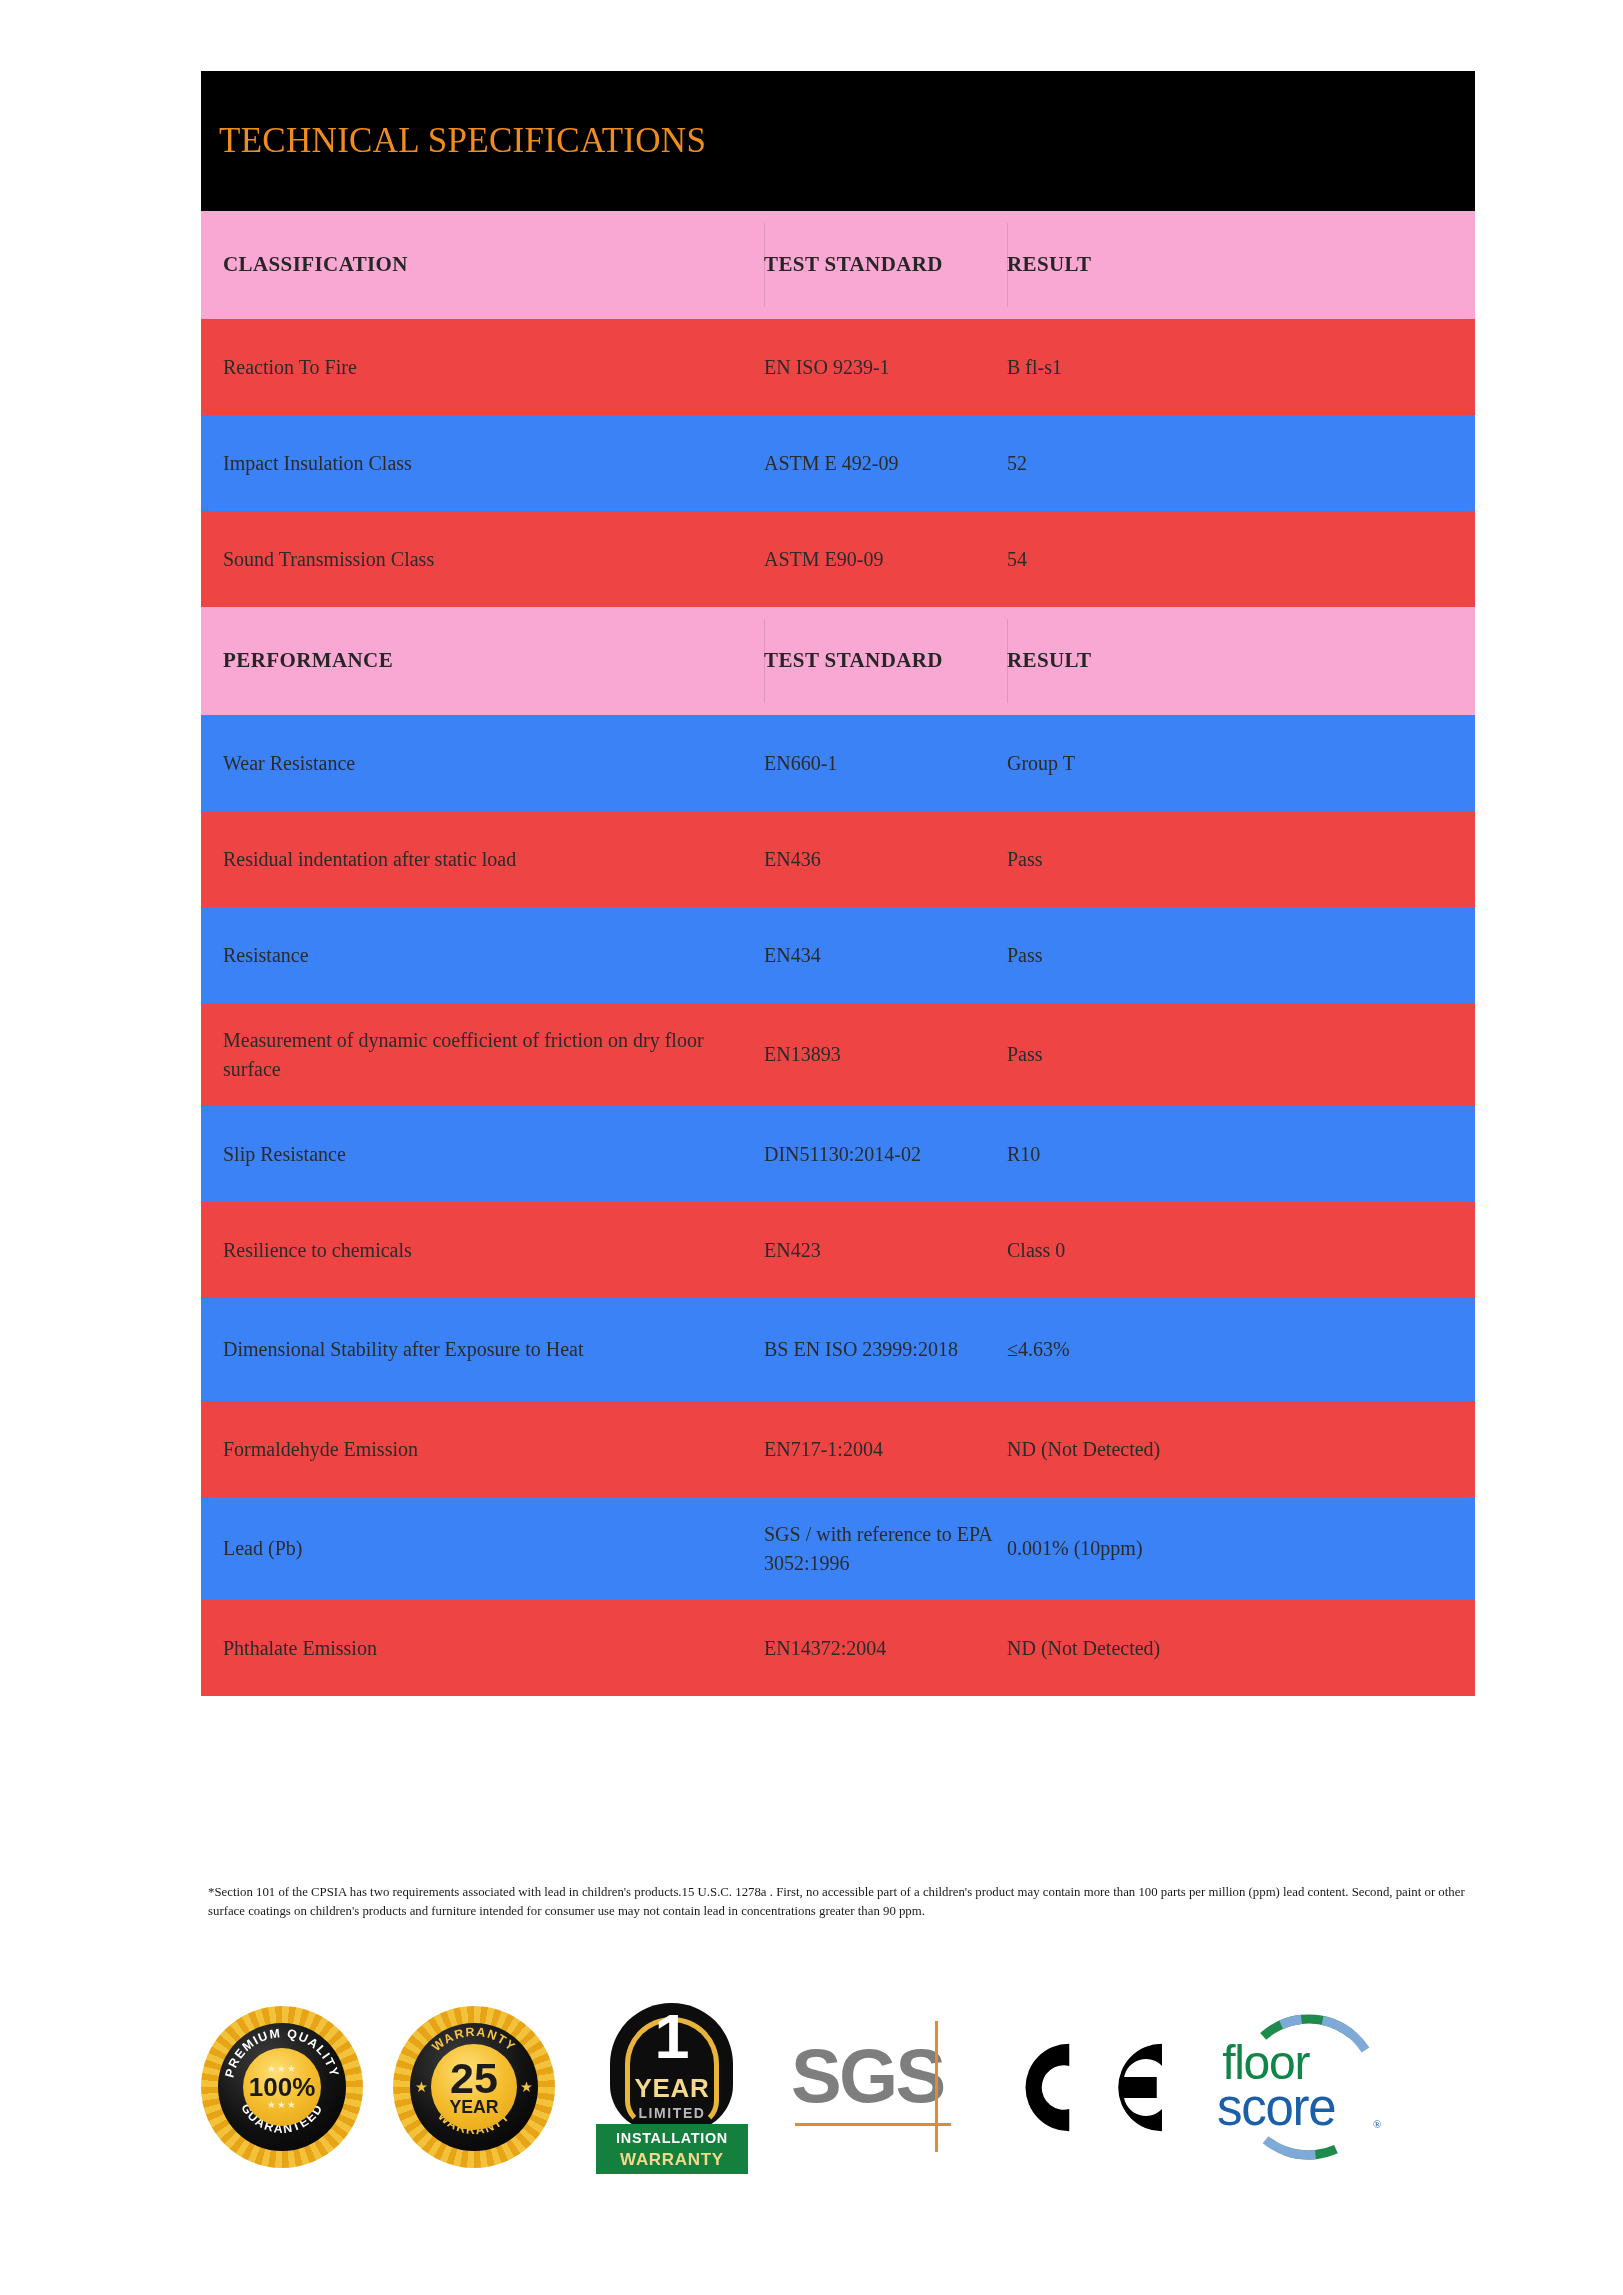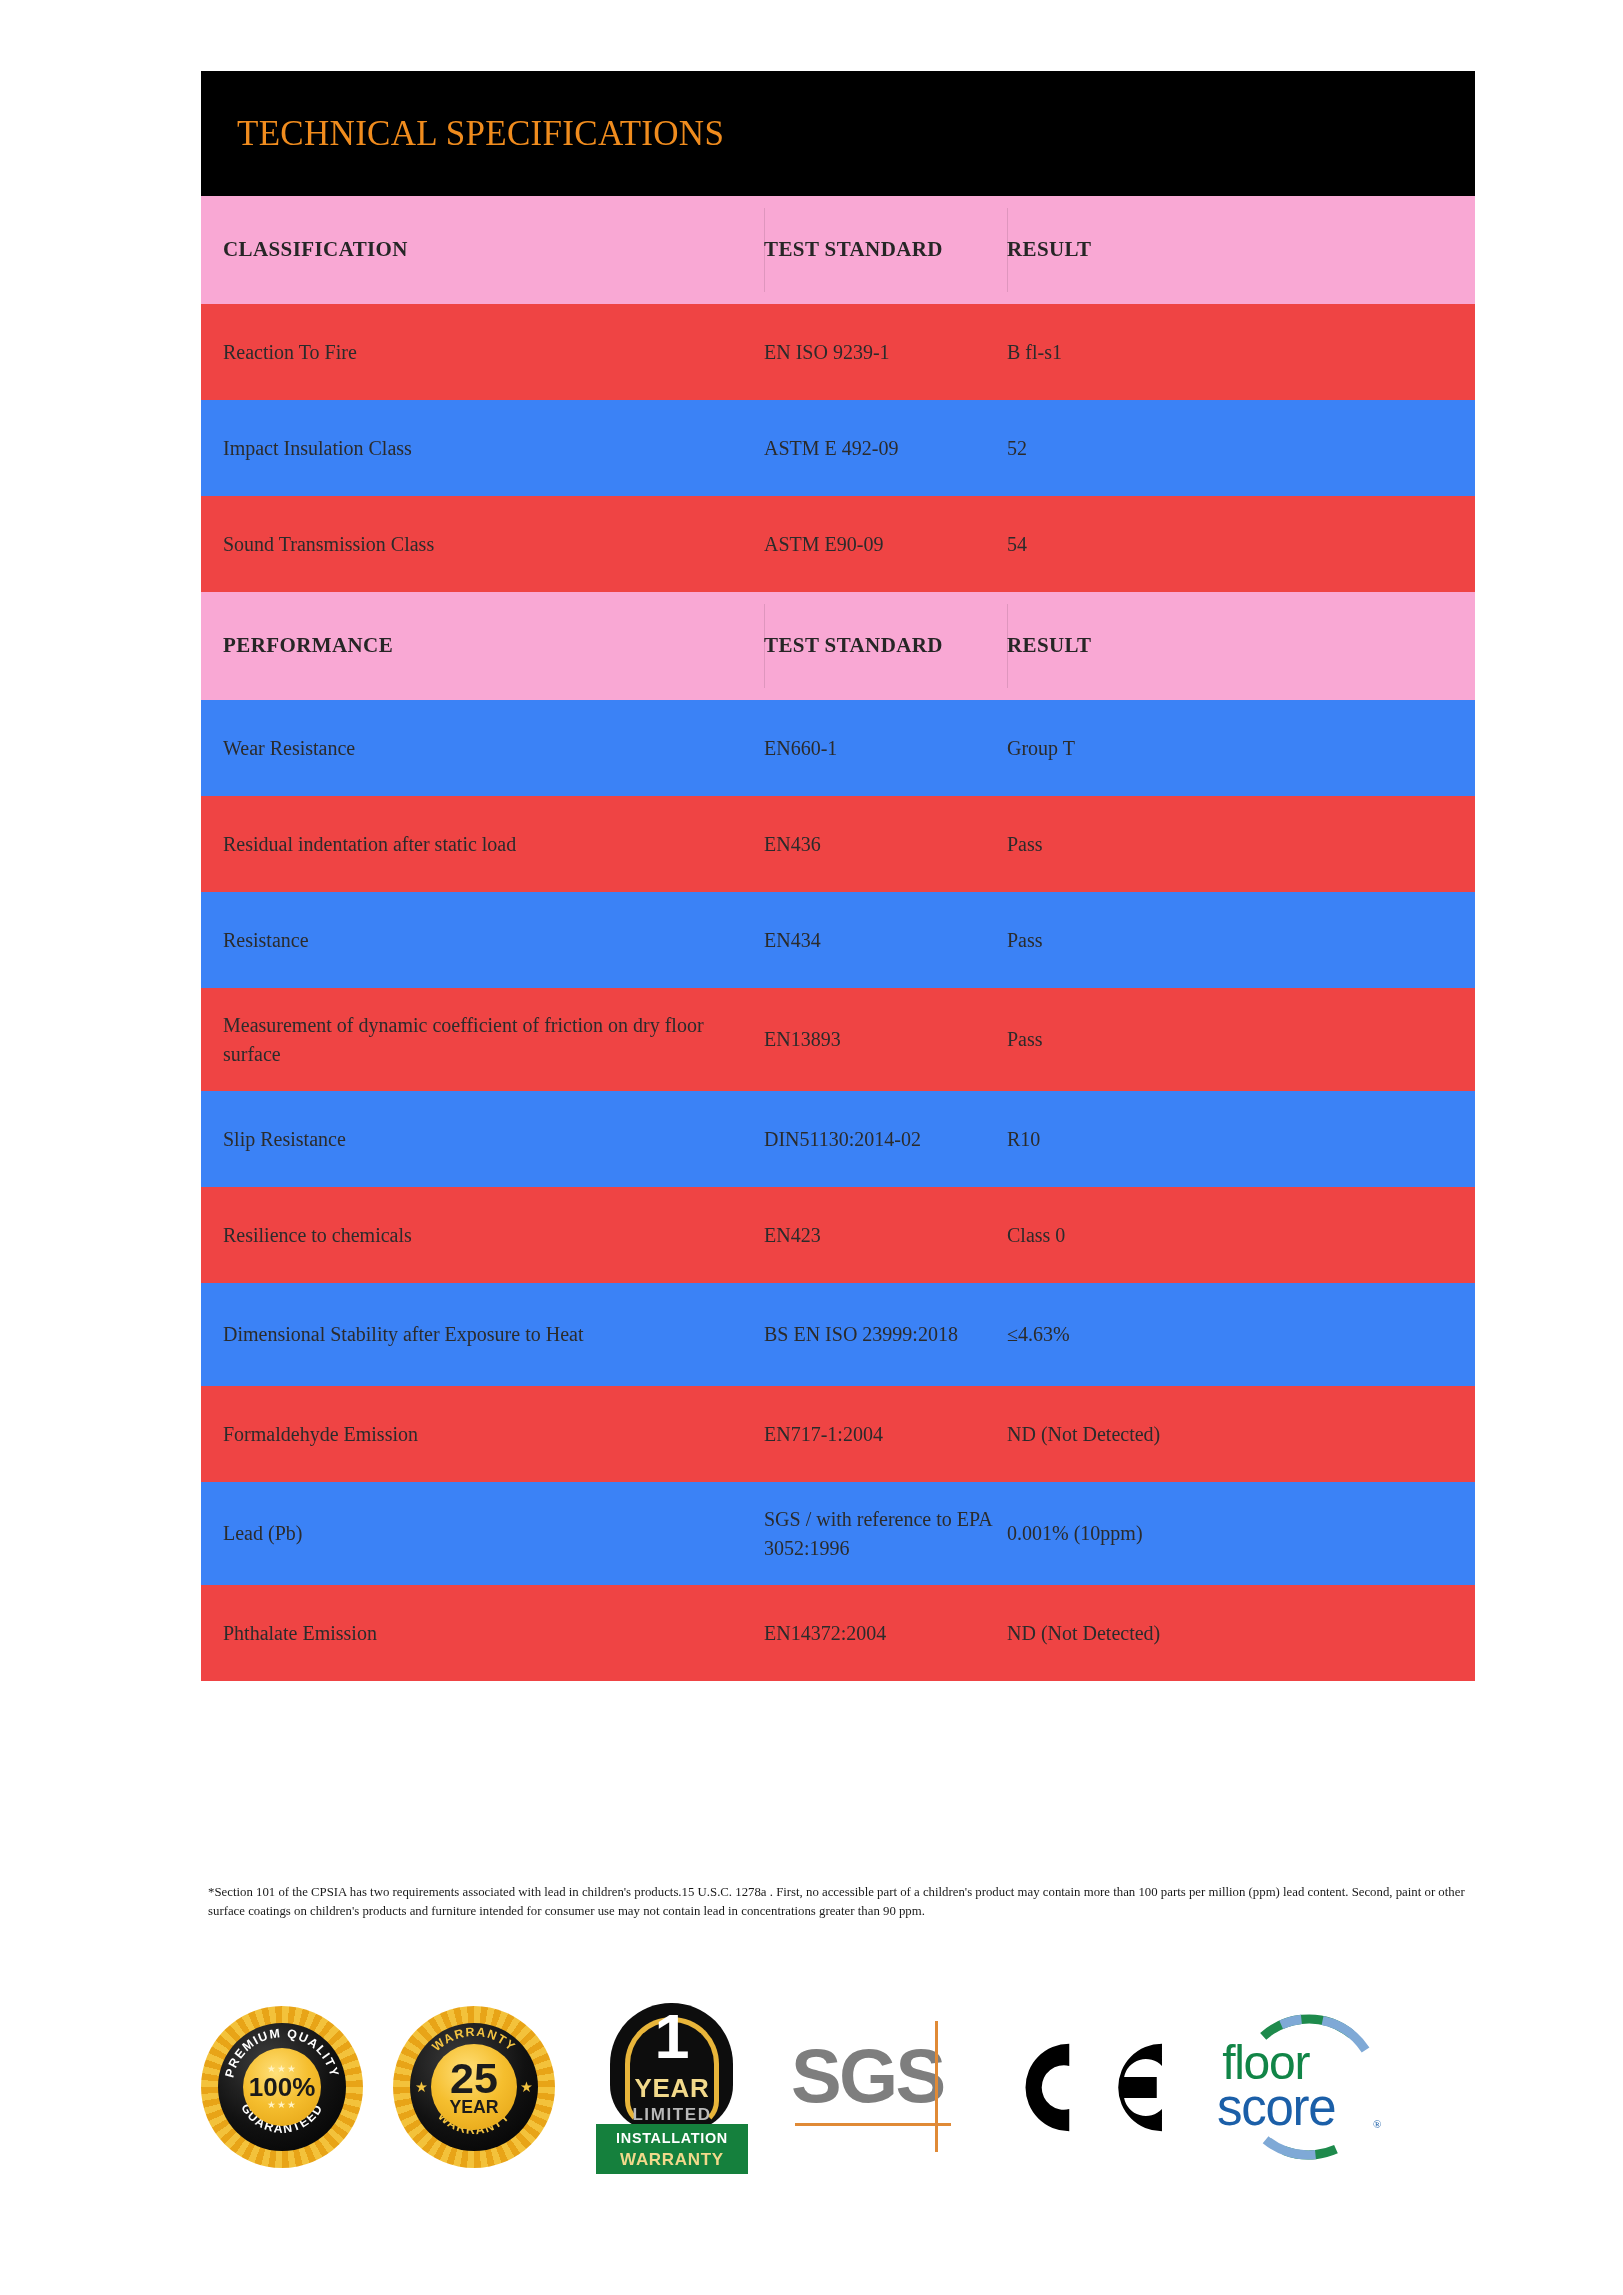--- a/index.html
+++ b/index.html
@@ -21,24 +21,24 @@
   .spec-table {
     position: absolute;
     left: 201px;
     top: 71px;
     width: 1274px;
   }
 
   
   .title-band {
     background: #000000;
-    height: 125px;
+    height: 140px;
     display: flex;
     align-items: center;
-    padding-left: 36px;
+    padding-left: 18px;
   }
   .title-text {
     color: #F08C1E;
     font-size: 35px;
     letter-spacing: 0.3px;
     font-weight: 400;
     font-family: "Liberation Serif", "DejaVu Serif", serif;
   }
 
   
@@ -198,21 +198,21 @@
     position: absolute; left: 0; right: 0; top: 73px;
     text-align: center;
     font-family: "Liberation Sans", sans-serif;
     font-weight: bold; font-size: 26px; color: #F2D98B; line-height: 1;
     letter-spacing: 0.7px;
   }
   .shield .lim {
     position: absolute; left: 0; right: 0; top: 103px;
     text-align: center;
     font-family: "Liberation Sans", sans-serif;
-    font-weight: bold; font-size: 17px; color: #b9b9b9; letter-spacing: 1.6px;
+    font-weight: bold; font-size: 14px; color: #b9b9b9; letter-spacing: 1.6px;
   }
   .shield .ribbon {
     position: absolute; left: 0; top: 122px; width: 152px; height: 50px;
     background: #15803d;
   }
   .shield .ribbon .l1 {
     text-align: center; color: #ffffff;
     font-family: "Liberation Sans", sans-serif;
     font-weight: bold; font-size: 14.4px; letter-spacing: 0.7px; padding-top: 6.5px;
   }

